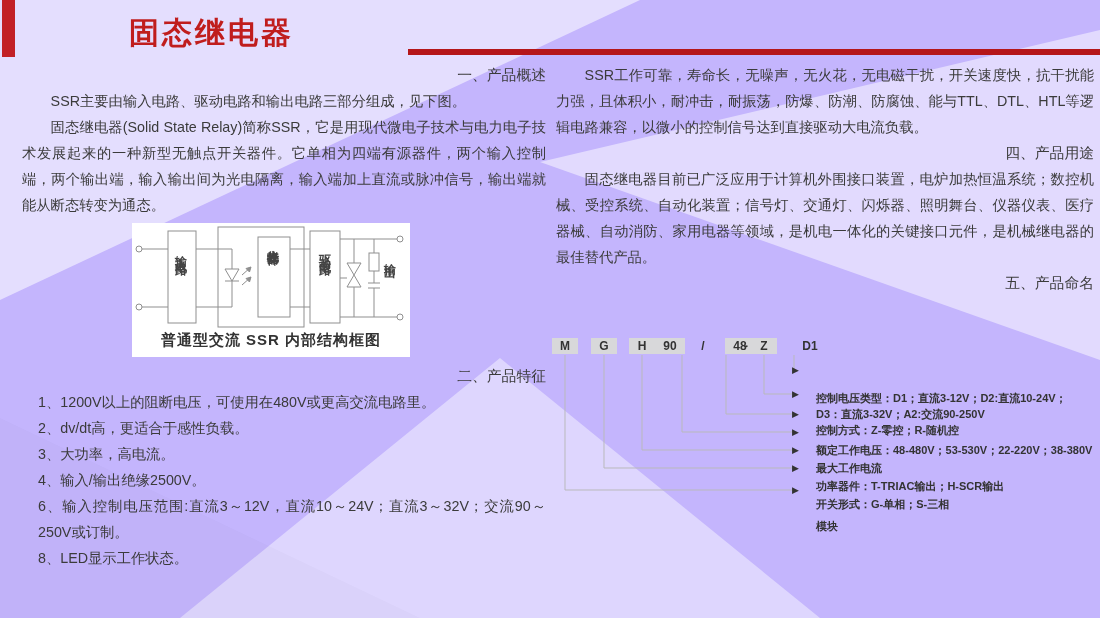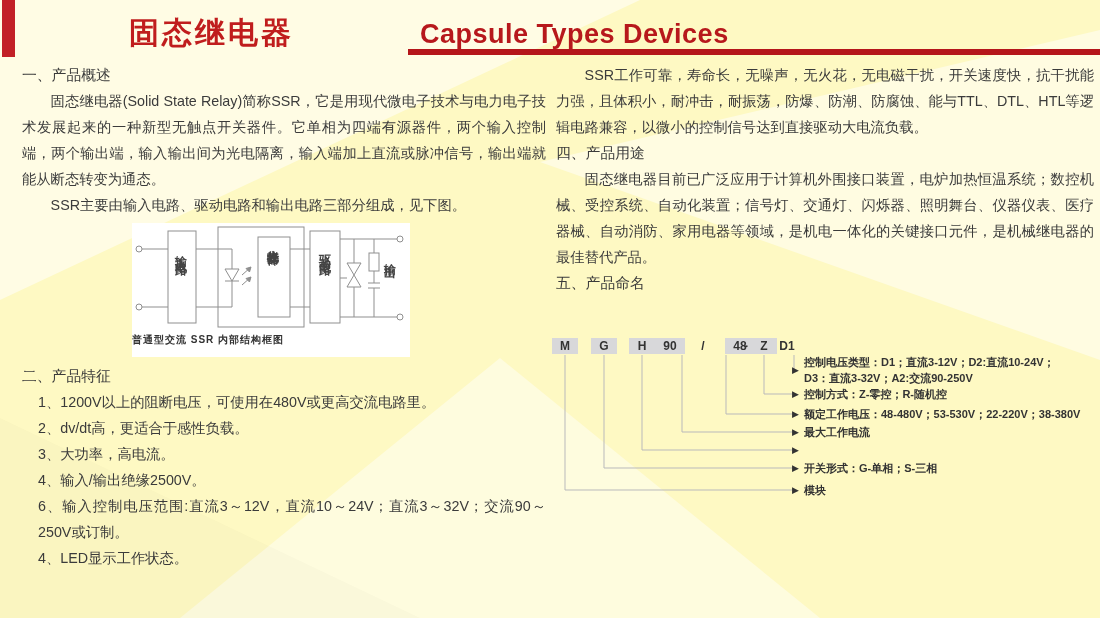--- a/index.html
+++ b/index.html
@@ -1,18 +1,18 @@
 <!DOCTYPE html>
 <html><head>
 <meta charset="utf-8">
 <style>
   * { margin:0; padding:0; box-sizing:border-box; }
   html,body { width:1100px; height:618px; }
   body { font-family:"Liberation Sans", sans-serif; color:#3b3b3b; background:#f1f1f2; overflow:hidden; }
-  .page { position:relative; width:1100px; height:618px; background:#fef9c3; overflow:hidden; }
+  .page { position:relative; width:1100px; height:618px; background:#c4b5fd; overflow:hidden; }
 
   
   .deco { position:absolute; pointer-events:none; }
   .deco1 { left:0; top:0; width:640px; height:300px; background:rgba(255,255,255,.55);
            clip-path:polygon(0 0, 100% 0, 0 100%); }
   .deco2 { right:0; top:30px; width:560px; height:330px; background:rgba(255,255,255,.5);
            clip-path:polygon(100% 0, 100% 100%, 0 40%); }
   .deco3 { left:180px; bottom:0; width:640px; height:260px; background:rgba(255,255,255,.45);
            clip-path:polygon(0 100%, 100% 100%, 50% 0); }
   .deco4 { left:0; bottom:0; width:420px; height:200px; background:rgba(60,60,70,.02);
@@ -23,68 +23,67 @@
   .title-cn { position:absolute; left:129px; top:13px; font-size:30px; font-weight:bold;
               letter-spacing:3px; color:#c01d1d; }
   .title-en { position:absolute; left:420px; top:19px; font-size:27px; font-weight:bold;
               letter-spacing:.5px; color:#b7181c; }
   .title-underline { position:absolute; left:408px; top:49px; width:692px; height:6px; background:#b5161a; }
 
   
   .col { position:absolute; top:62px; font-size:14.3px; line-height:26px; }
   .col-left  { left:22px;  width:524px; }
   .col-right { left:556px; width:538px; }
-  .sec-heading { font-size:14.8px; line-height:26px; color:#3b3b3b; }
+  .sec-heading { font-size:14.8px; line-height:26px; color:#3b3b3b;text-align:right; }
   .para { text-align:justify; text-indent:2em; }
   .feature-list { list-style:none; }
   .feature-list li { text-align:justify;margin-left:16px; }
   .mt { margin-top:6px; }
 
   
   .circuit-card { margin:5px 0 0 110px; width:278px; height:134px; background:#ffffff; position:relative; }
   .circuit-svg { position:absolute; left:0; top:0; }
   .vlabel { position:absolute; writing-mode:vertical-rl; text-orientation:upright;
             font-size:12px; font-weight:bold; color:#444; letter-spacing:3px; line-height:14px; }
   .vl-input  { left:42px;  top:22px; }
   .vl-opto   { left:134px; top:17px; letter-spacing:1px; }
   .vl-drive  { left:186px; top:22px; }
   .vl-output { left:251px; top:30px; }
-  .circuit-caption { position:absolute; left:0; bottom:4px; width:100%; text-align:left;
-                     font-size:10px; font-weight:bold; color:#333; letter-spacing:1px; }
+  .circuit-caption { position:absolute; left:0; bottom:4px; width:100%; text-align:center;
+                     font-size:15px; font-weight:bold; color:#333; letter-spacing:1px; }
 
   
   .naming { position:absolute; left:548px; top:330px; width:552px; height:178px; }
   .chip { position:absolute; top:8px; transform:translateX(-50%); background:#d8d8da;
           font-size:12px; font-weight:bold; color:#333; text-align:center;
           padding:1px 0; width:26px; }
   .chip.wide { width:30px; }
   .chip.plain { background:transparent; width:auto; padding:1px 2px; }
   .connector-svg { position:absolute; left:0; top:0; }
   .n-arrow { position:absolute; font-size:9px; color:#333; line-height:10px; }
-  .n-label { position:absolute; left:256px; font-size:11px; font-weight:bold; color:#333;
-             line-height:16px; white-space:nowrap; }
+  .n-label { position:absolute; left:268px; font-size:11px; font-weight:bold; color:#333;
+             line-height:16px; white-space:nowrap;margin-top:36px; }
 </style>
 </head>
 <body>
 
 <div class="page">
   <div class="deco deco1"></div>
   <div class="deco deco2"></div>
   <div class="deco deco3"></div>
   <div class="deco deco4"></div>
 
   <div class="red-bar"></div>
   <div class="title-cn">固态继电器</div>
-  <div class="title-en">Capsule Types Devices</div>
   <div class="title-underline"></div>
 
   <div class="col col-left">
     <div class="sec-heading">一、产品概述</div>
+    <p class="para">SSR主要由输入电路、驱动电路和输出电路三部分组成，见下图。</p>
     <p class="para">固态继电器(Solid State Relay)简称SSR，它是用现代微电子技术与电力电子技术发展起来的一种新型无触点开关器件。它单相为四端有源器件，两个输入控制端，两个输出端，输入输出间为光电隔离，输入端加上直流或脉冲信号，输出端就能从断态转变为通态。</p>
-    <p class="para">SSR主要由输入电路、驱动电路和输出电路三部分组成，见下图。</p>
 
     <div class="circuit-card">
       <svg class="circuit-svg" width="278" height="108" viewBox="0 0 278 108">
         <g stroke="#8f8f8f" stroke-width="1" fill="none">
 
           <circle cx="7" cy="26" r="3" fill="#fff"></circle>
           <circle cx="7" cy="84" r="3" fill="#fff"></circle>
           <line x1="10" y1="26" x2="36" y2="26"></line>
           <line x1="10" y1="84" x2="36" y2="84"></line>
 
@@ -137,21 +136,21 @@
       <div class="circuit-caption">普通型交流 SSR 内部结构框图</div>
     </div>
 
     <div class="sec-heading mt">二、产品特征</div>
     <ul class="feature-list">
       <li>1、1200V以上的阻断电压，可使用在480V或更高交流电路里。</li>
       <li>2、dv/dt高，更适合于感性负载。</li>
       <li>3、大功率，高电流。</li>
       <li>4、输入/输出绝缘2500V。</li>
       <li>6、输入控制电压范围:直流3～12V，直流10～24V；直流3～32V；交流90～250V或订制。</li>
-      <li>4、LED显示工作状态。</li>
+      <li>8、LED显示工作状态。</li>
     </ul>
   </div>
 
   <div class="col col-right">
     <p class="para">SSR工作可靠，寿命长，无噪声，无火花，无电磁干扰，开关速度快，抗干扰能力强，且体积小，耐冲击，耐振荡，防爆、防潮、防腐蚀、能与TTL、DTL、HTL等逻辑电路兼容，以微小的控制信号达到直接驱动大电流负载。</p>
     <div class="sec-heading">四、产品用途</div>
     <p class="para">固态继电器目前已广泛应用于计算机外围接口装置，电炉加热恒温系统；数控机械、受控系统、自动化装置；信号灯、交通灯、闪烁器、照明舞台、仪器仪表、医疗器械、自动消防、家用电器等领域，是机电一体化的关键接口元件，是机械继电器的最佳替代产品。</p>
     <div class="sec-heading">五、产品命名</div>
   </div>
 
@@ -169,33 +168,34 @@
     </svg>
 
     <span class="chip" style="left:17px">M</span>
     <span class="chip" style="left:56px">G</span>
     <span class="chip" style="left:94px">H</span>
     <span class="chip wide" style="left:122px">90</span>
     <span class="chip plain" style="left:155px">/</span>
     <span class="chip wide" style="left:192px">48</span>
     <span class="chip plain" style="left:198px">-</span>
     <span class="chip" style="left:216px">Z</span>
-    <span class="chip plain" style="left:239px">D1</span>
+    <span class="chip plain" style="left:262px">D1</span>
 
     <span class="n-arrow" style="left:244px; top:35px">▶</span>
     <span class="n-arrow" style="left:244px; top:59px">▶</span>
     <span class="n-arrow" style="left:244px; top:79px">▶</span>
     <span class="n-arrow" style="left:244px; top:97px">▶</span>
     <span class="n-arrow" style="left:244px; top:115px">▶</span>
     <span class="n-arrow" style="left:244px; top:133px">▶</span>
     <span class="n-arrow" style="left:244px; top:155px">▶</span>
 
     <div class="n-label" style="top:24px">
       <div>控制电压类型：D1；直流3-12V；D2:直流10-24V；</div>
       <div>D3：直流3-32V；A2:交流90-250V</div>
     </div>
     <div class="n-label" style="top:56px">控制方式：Z-零控；R-随机控</div>
     <div class="n-label" style="top:76px">额定工作电压：48-480V；53-530V；22-220V；38-380V</div>
     <div class="n-label" style="top:94px">最大工作电流</div>
+    <div class="n-label" style="top:112px">功率器件：T-TRIAC输出；H-SCR输出</div>
     <div class="n-label" style="top:130px">开关形式：G-单相；S-三相</div>
     <div class="n-label" style="top:152px">模块</div>
   </div>
 </div>
 
 </body></html>

